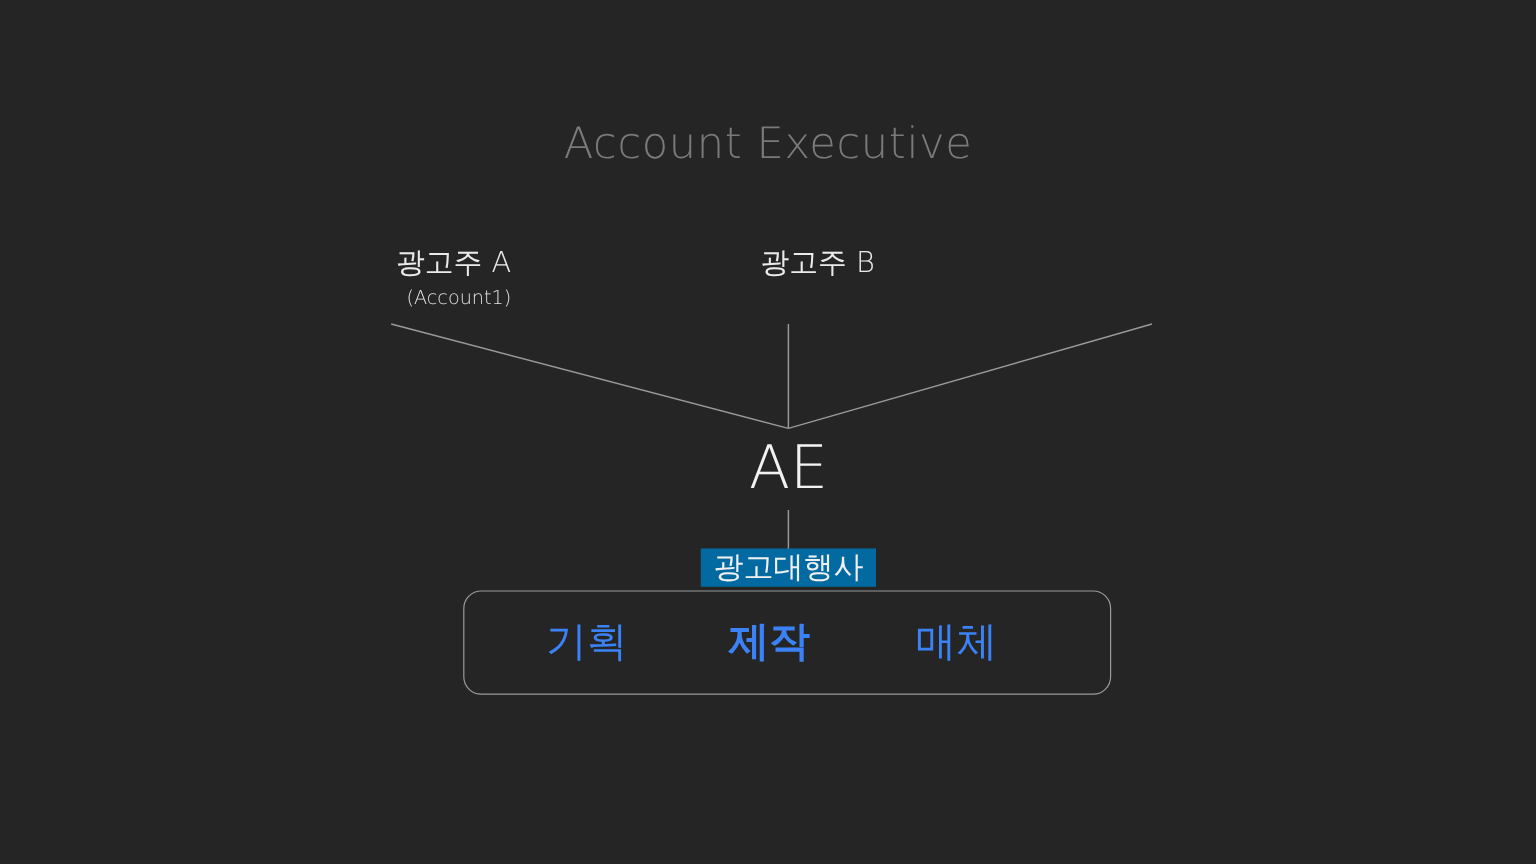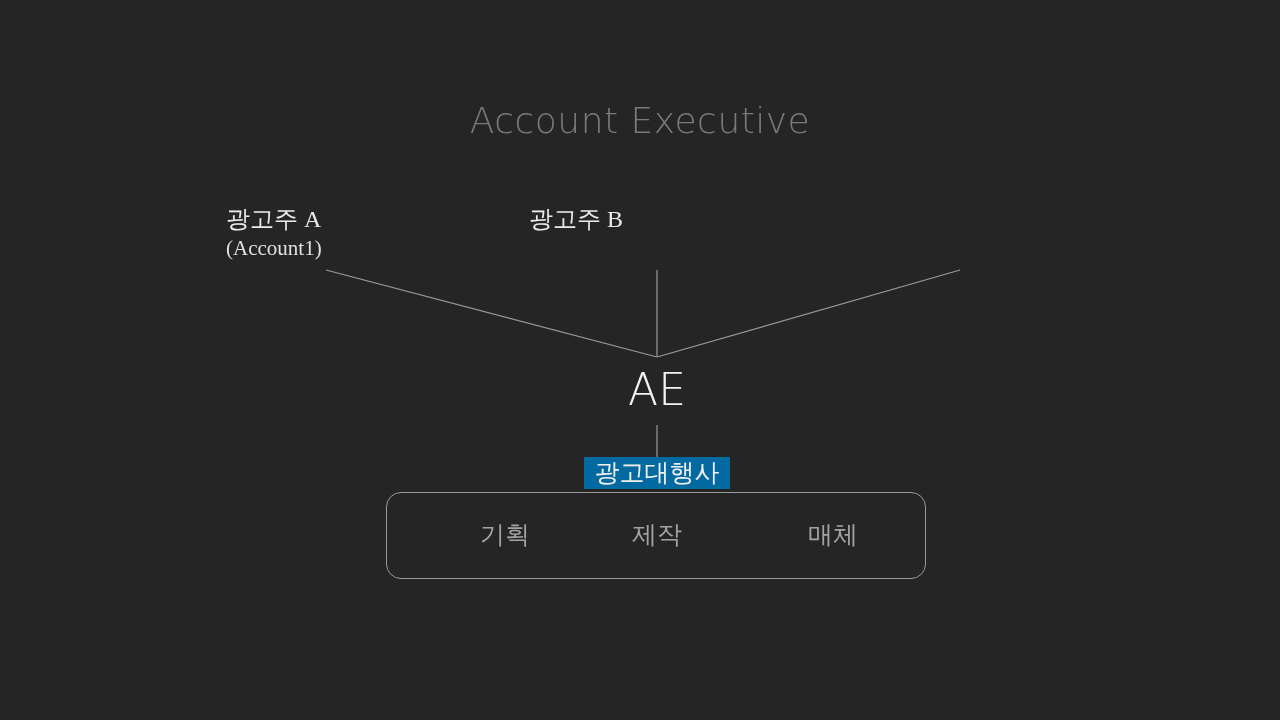--- a/index.html
+++ b/index.html
@@ -24,42 +24,41 @@
       width: 1280px;
       text-align: center;
       font-size: 36px;
       font-weight: 300;
       color: #7a7a7a;
       letter-spacing: 0.5px;
     }
     .client {
       position: absolute;
       width: 200px;
-      text-align: left;
+      text-align: right;
       color: #eaeaea;
-      font-family: Liberation Serif, serif;
     }
     .client .name {
       font-size: 24px;
       line-height: 30px;
       font-weight: 300;
     }
     .client .acct {
-      font-size: 21px;
+      font-size: 16px;
       line-height: 28px;
       font-weight: 300;
       color: #e0e0e0;
     }
     .ae {
       position: absolute;
       top: 362px;
       left: 557px;
       width: 200px;
       text-align: center;
-      font-size: 44px;
+      font-size: 50px;
       font-weight: 300;
       color: #f2f2f2;
       line-height: 56px;
     }
     svg.lines {
       position: absolute;
       left: 0;
       top: 0;
       width: 1280px;
       height: 720px;
@@ -83,25 +82,24 @@
       text-align: center;
       background: #0369a1;
       color: #f0f0f0;
       font-size: 25px;
       line-height: 32px;
       font-weight: 300;
     }
     .dept {
       position: absolute;
       top: 519px;
-      font-size: 25px;
+      font-size: 34px;
       line-height: 32px;
-      color: #a3a3a3;
+      color: #3b82f6;
       font-weight: 300;
-      text-align: center;
       width: 100px;
     }
   </style>
 </head>
 <body>
 
 <div class="stage">
 
   <div class="title">Account Executive</div>
 
@@ -123,16 +121,16 @@
 
   <div class="client" style="left:859px; top:204px;">
   </div>
 
   <div class="ae">AE</div>
 
   <div class="agency-box"></div>
   <div class="agency-label">광고대행사</div>
 
   <div class="dept" style="left:455px;">기획</div>
-  <div class="dept" style="left:607px;">제작</div>
-  <div class="dept" style="left:783px;">매체</div>
+  <div class="dept" style="left:607px;font-weight:bold;">제작</div>
+  <div class="dept" style="left:763px;">매체</div>
 
 </div>
 
 </body></html>

